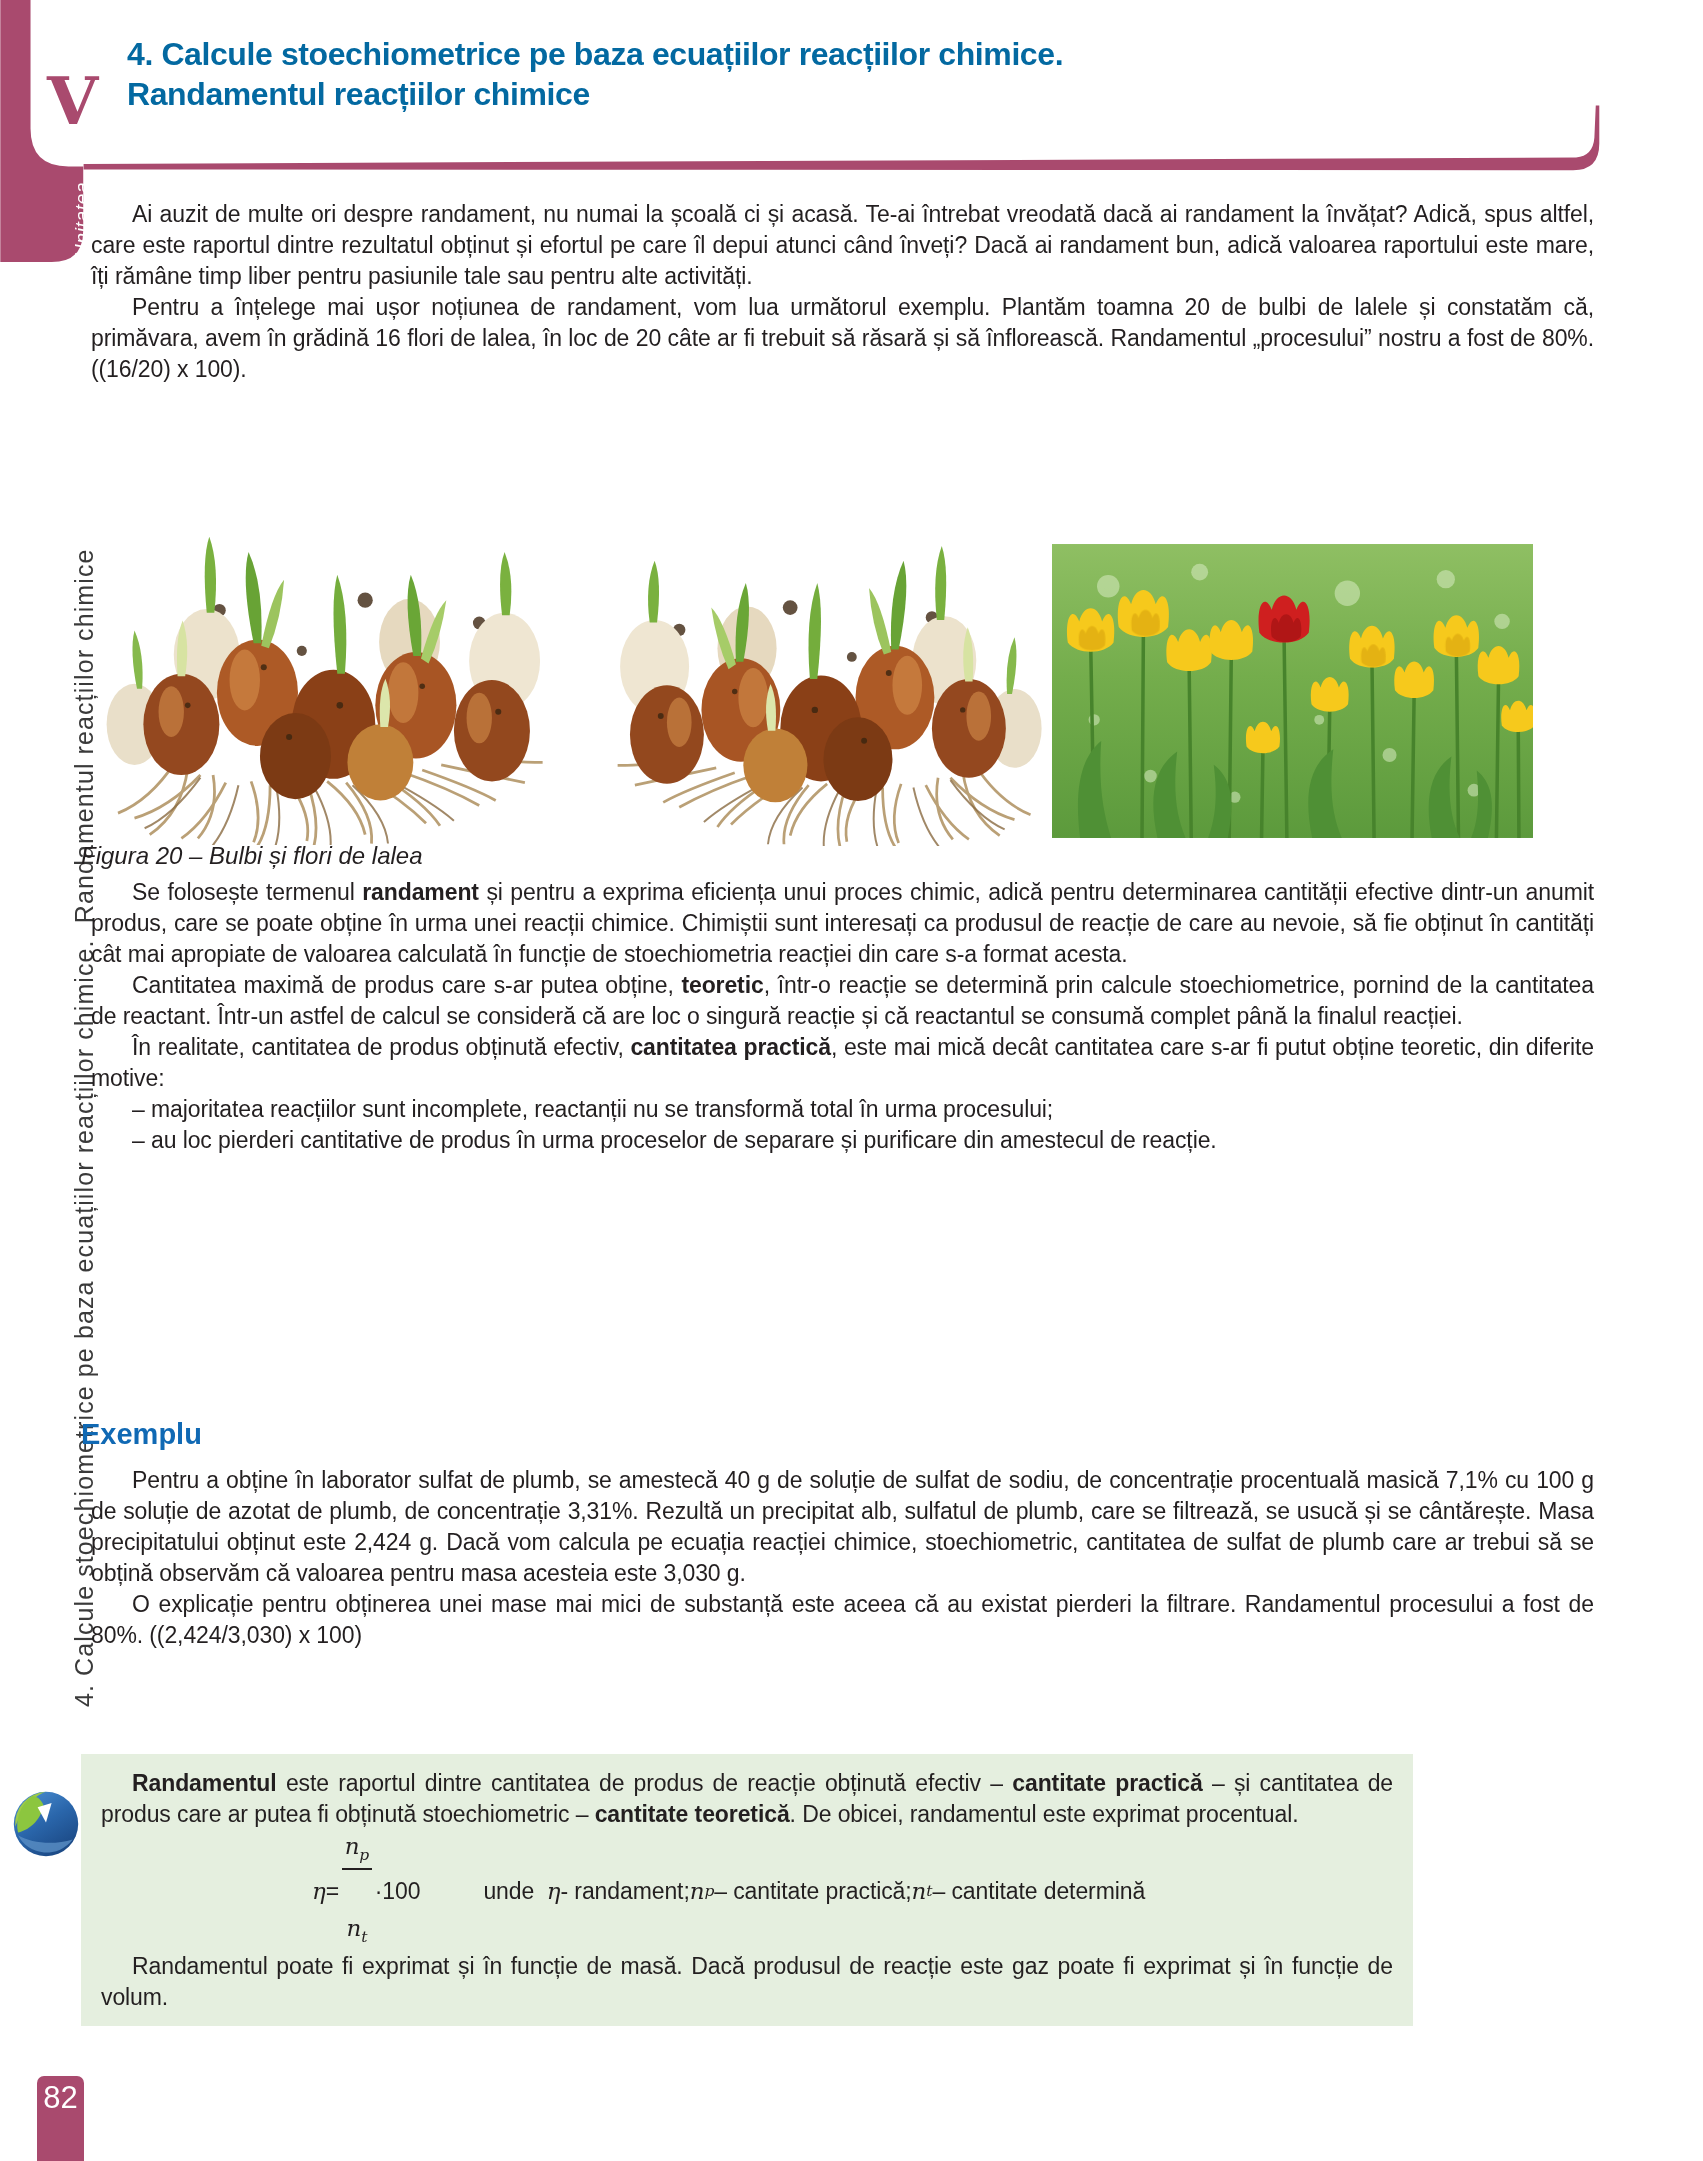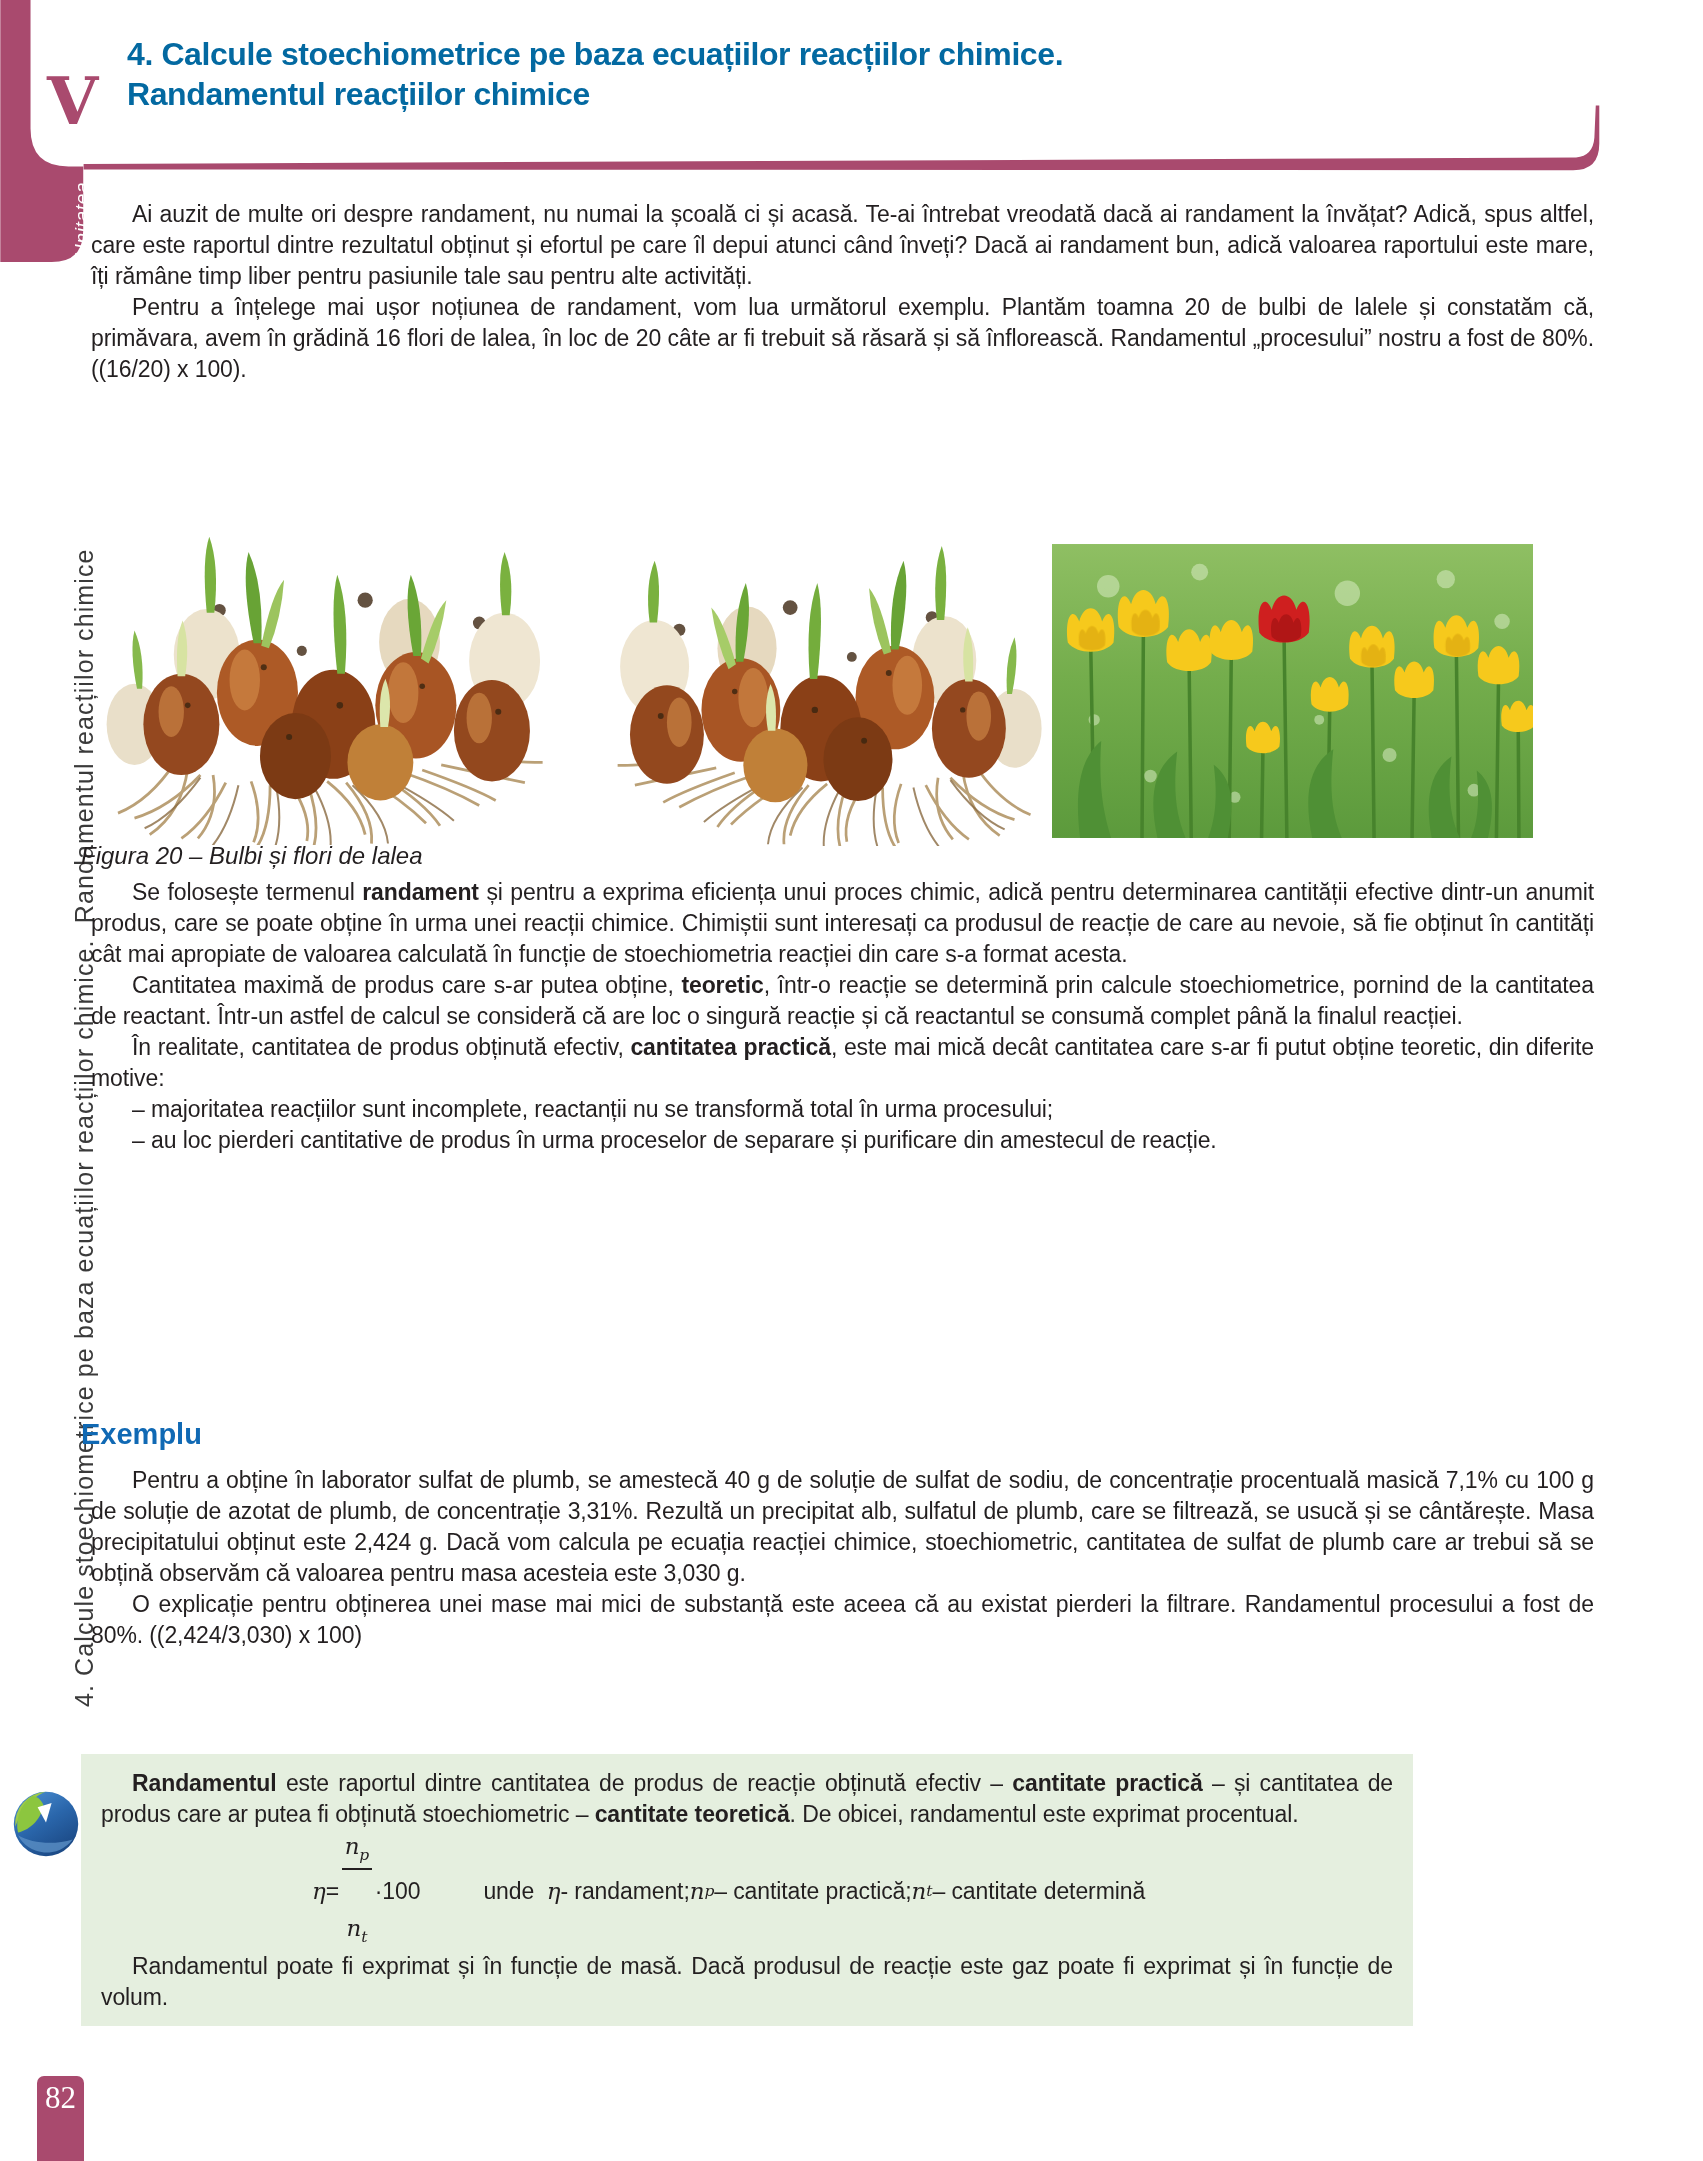--- a/index.html
+++ b/index.html
@@ -21,21 +21,21 @@
   }
   .side-vtext{
     position:absolute;left:70px;top:1707px;transform:rotate(-90deg);transform-origin:0 0;
     font-size:25px;color:#3a3a3a;white-space:nowrap;letter-spacing:1.1px;
   }
   .page-badge{
     position:absolute;left:37px;top:2076px;width:47px;height:85px;
     background:#a94a6e;border-radius:7px 7px 0 0;text-align:center;
   }
   .page-badge span{
-    font-family:Liberation Serif, serif;font-size:31px;color:#ffffff;line-height:44px;
+    font-family:Liberation Sans, sans-serif;font-size:31px;color:#ffffff;line-height:44px;
   }
   
   .title{
     position:absolute;left:127px;top:34px;width:1457px;text-align:left;
     font-weight:bold;font-size:32px;line-height:40px;color:#0369a1;letter-spacing:-0.4px;
   }
   .swoosh{position:absolute;left:0;top:0;}
   
   .tblock{
     position:absolute;left:91px;width:1503px;

